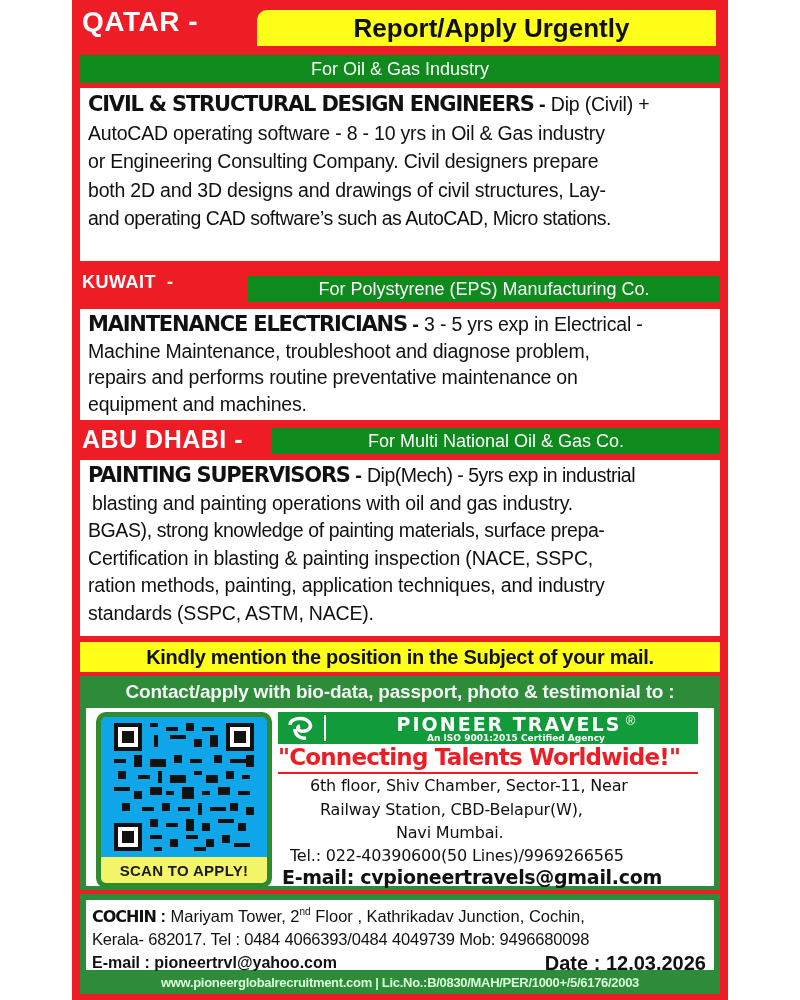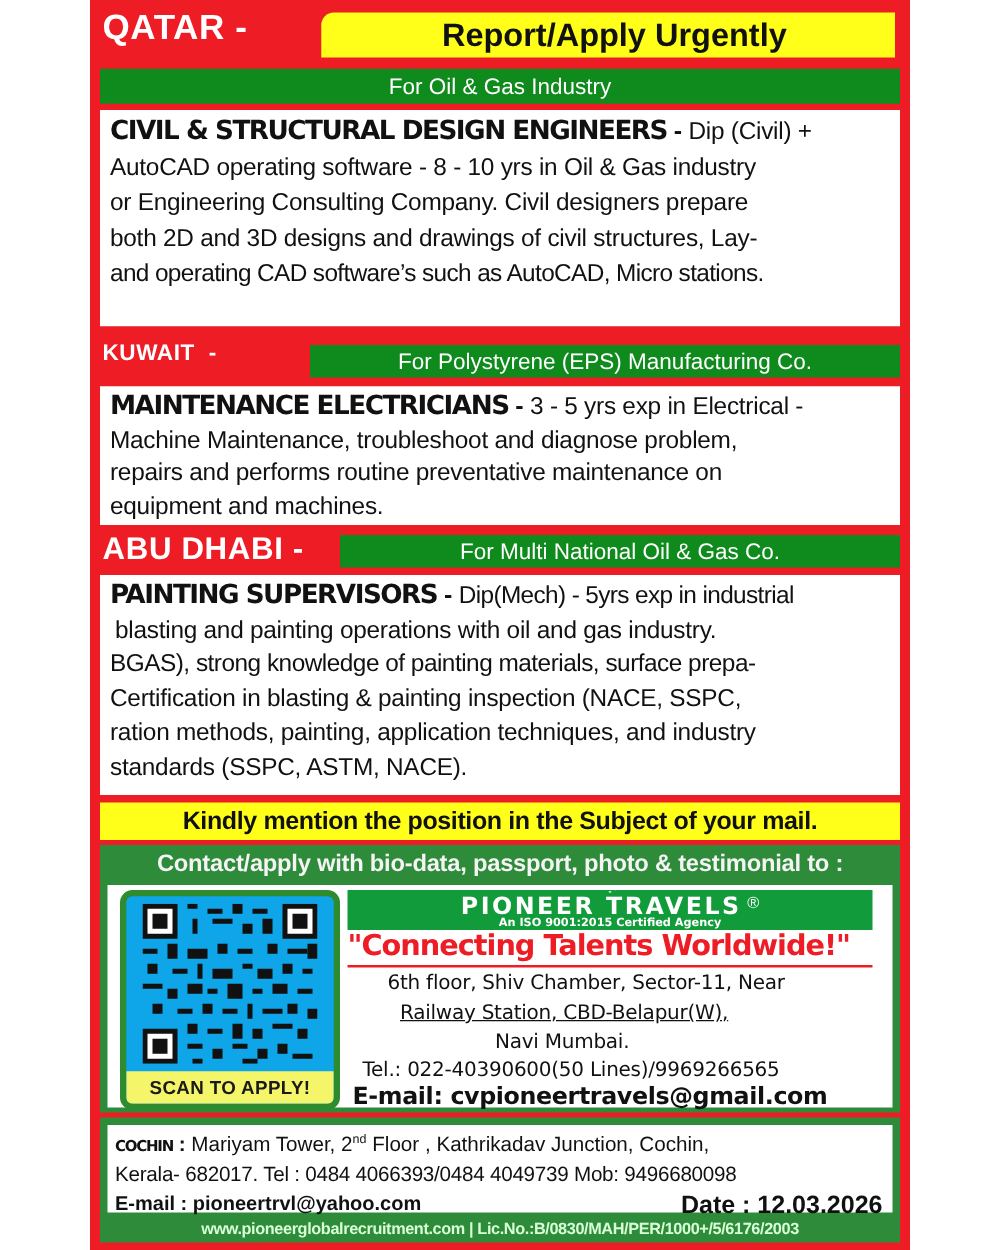--- a/index.html
+++ b/index.html
@@ -10,21 +10,21 @@
   .yellow-banner { background:#ffff1a; border-radius:10px 0 0 0; color:#111; font-weight:bold; display:flex; align-items:center; justify-content:center; }
   .green-bar { background:#0f8a1c; color:#fff; display:flex; align-items:center; justify-content:center; font-weight:normal; }
   .white-box { background:#fff; color:#111; padding:2px 8px; line-height:28.5px; font-size:19.5px; letter-spacing:-0.2px; }
   .job-title { font-family:"DejaVu Sans", sans-serif; font-weight:bold; font-size:21px; letter-spacing:-1.2px; transform:scaleX(0.95); display:inline; }
   .title-dash { font-weight:bold; font-size:20px; }
   .notice { background:#ffff1a; color:#111; font-weight:bold; font-size:20px; display:flex; align-items:center; justify-content:center; letter-spacing:-0.3px; }
   .contact-frame { background:#2e8b3a; }
   .contact-head { color:#f4f4f4; font-weight:bold; font-size:19px; text-align:center; letter-spacing:-0.2px; }
   .qr-box { position:absolute; background:#0ea5e9; border:5px solid #2e8b2e; border-radius:10px; box-sizing:border-box; overflow:hidden; }
   .scan { position:absolute; left:0; right:0; bottom:0; height:26px; background:#f5f56a; color:#1a1a1a; font-weight:bold; font-size:15px; display:flex; align-items:center; justify-content:center; letter-spacing:0.3px; }
-  .pioneer-logo { position:absolute; background:#129b3a; color:#fff; display:flex; align-items:center;flex-direction:column; }
+  .pioneer-logo { position:absolute; background:#129b3a; color:#fff; display:flex; align-items:center; }
   .tagline { position:absolute; color:#ee1c25; font-weight:bold; font-size:23px; font-family:"DejaVu Sans", sans-serif; letter-spacing:-0.8px; white-space:nowrap; }
   .addr { position:absolute; color:#111; font-family:"DejaVu Sans", sans-serif; font-size:16px; white-space:nowrap; letter-spacing:-0.2px; }
   .email-main { position:absolute; color:#111; font-family:"DejaVu Sans", sans-serif; font-weight:bold; font-size:19px; white-space:nowrap; letter-spacing:-0.3px; }
   .cochin-box { background:#fff; color:#111; }
   .footer-bar { background:#2e8b3a; color:#d9ffd9; font-weight:bold; font-size:13px; display:flex; align-items:center; justify-content:center; white-space:nowrap; letter-spacing:-0.3px; }
 </style>
 </head>
 <body>
 
 <div class="poster">
@@ -164,31 +164,31 @@
           <div style="white-space:nowrap;">
             <span style="font-family:'DejaVu Sans', sans-serif; font-weight:bold; font-size:19px; letter-spacing:2px;">PIONEER TRAVELS</span>
             <span style="font-size:13px; vertical-align:top;">®</span>
           </div>
           <div style="font-family:'DejaVu Sans', sans-serif; font-weight:bold; font-size:9px; margin-top:-2px;">An ISO 9001:2015 Certified Agency</div>
         </div>
       </div>
       <div class="tagline" style="left:192px; top:36px;">"Connecting Talents Worldwide!"</div>
       <div style="position:absolute; left:192px; width:420px; top:64px; height:2px; background:#ee1c25;"></div>
       <div class="addr" style="left:224px; top:68px;">6th floor, Shiv Chamber, Sector-11, Near</div>
-      <div class="addr" style="left:234px; top:92px;text-decoration:underline;">Railway Station, CBD-Belapur(W),</div>
+      <div class="addr" style="left:234px; top:92px;">Railway Station, CBD-Belapur(W),</div>
       <div class="addr" style="left:310px; top:115px;">Navi Mumbai.</div>
       <div class="addr" style="left:204px; top:138px;">Tel.: 022-40390600(50 Lines)/9969266565</div>
       <div class="email-main" style="left:196px; top:158px;">E-mail: cvpioneertravels@gmail.com</div>
     </div>
   </div>
 
   <div class="row contact-frame" style="top:894px; height:100px;">
     <div class="cochin-box" style="position:absolute; left:6px; right:6px; top:6px; height:70px; padding:0 6px; font-size:16.5px;">
       <div style="white-space:nowrap; line-height:23px;">
-        <span style="font-family:'DejaVu Sans', sans-serif; font-weight:bold; font-size:12px; letter-spacing:-1px;">COCHIN</span><span style="font-weight:bold;"> : </span><span>Mariyam Tower, 2</span><sup style="font-size:10px;">nd</sup><span> Floor , Kathrikadav Junction, Cochin,</span>
+        <span style="font-family:'DejaVu Sans', sans-serif; font-weight:bold; font-size:16px; letter-spacing:-1px;">COCHIN</span><span style="font-weight:bold;"> : </span><span>Mariyam Tower, 2</span><sup style="font-size:10px;">nd</sup><span> Floor , Kathrikadav Junction, Cochin,</span>
       </div>
       <div style="white-space:nowrap; line-height:23px; letter-spacing:-0.2px;">Kerala- 682017. Tel : 0484 4066393/0484 4049739 Mob: 9496680098</div>
       <div style="display:flex; justify-content:space-between; line-height:24px;">
         <span style="font-weight:bold; font-size:16px;">E-mail : pioneertrvl@yahoo.com</span>
         <span style="font-size:20px; font-weight:bold; margin-right:2px;">Date : 12.03.2026</span>
       </div>
     </div>
     <div class="footer-bar" style="position:absolute; left:0; right:0; top:78px; height:20px;">
       <span>www.pioneerglobalrecruitment.com | Lic.No.:B/0830/MAH/PER/1000+/5/6176/2003</span>
     </div>

